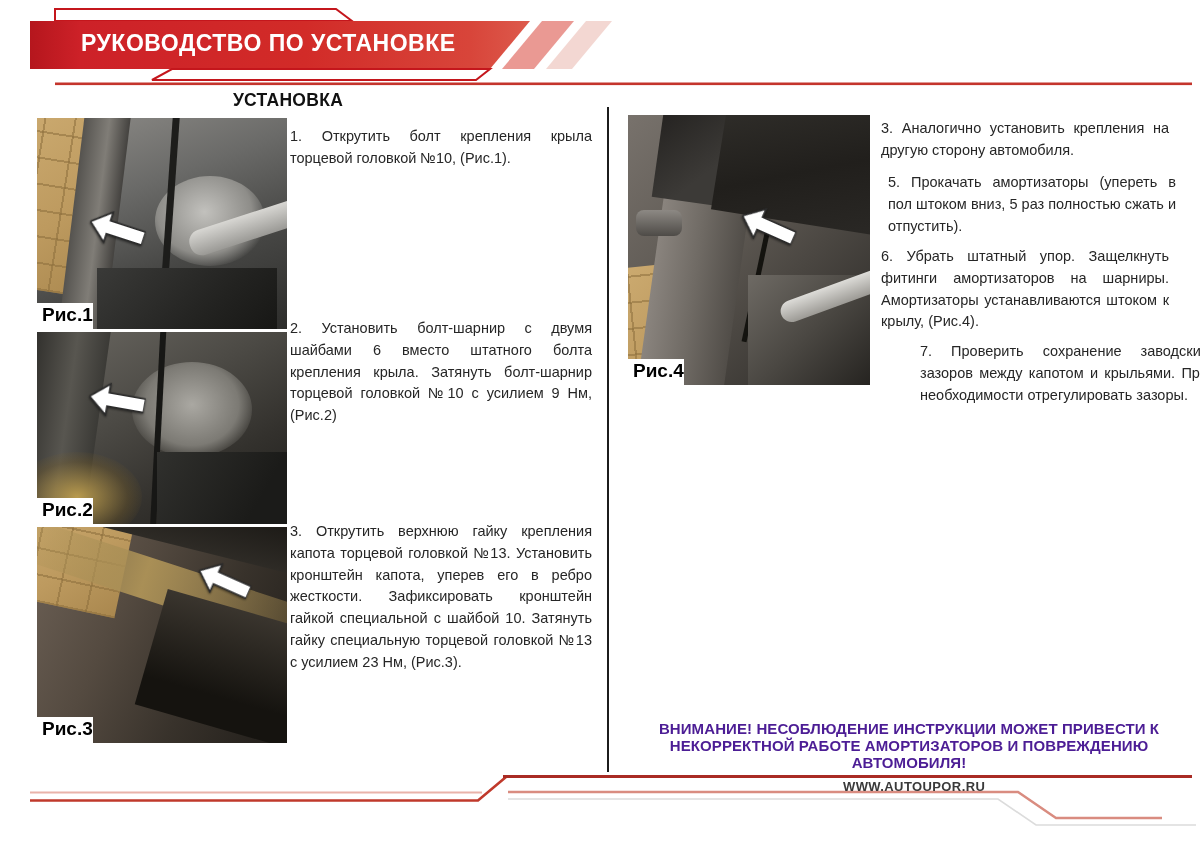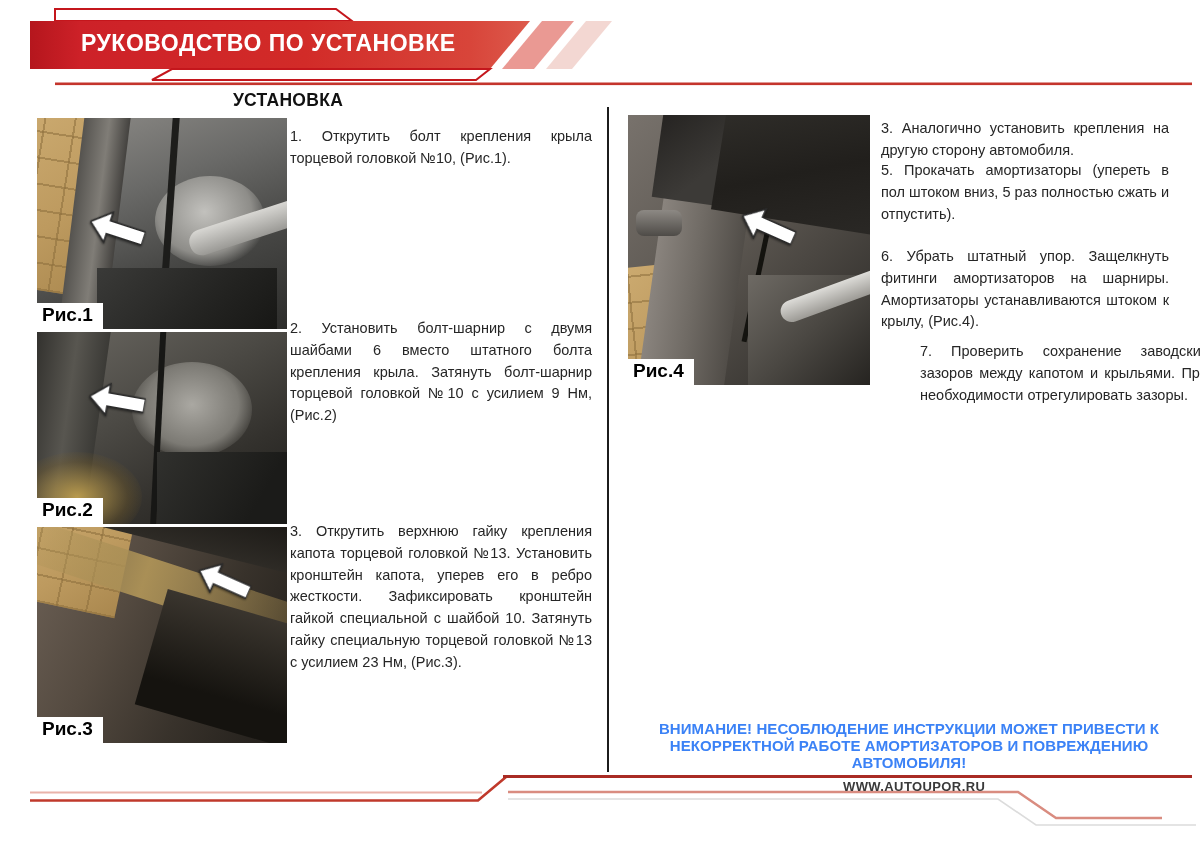--- a/index.html
+++ b/index.html
@@ -18,43 +18,43 @@
     font-size:17.5px;font-weight:bold;color:#111;letter-spacing:.3px;
   }
   
   .divider{position:absolute;left:607px;top:107px;width:2px;height:665px;background:#1c1c1c;}
   .step{
     position:absolute;font-size:14.5px;line-height:1.5;text-align:justify;color:#262626;
   }
   .step.l{left:290px;width:302px;}
   .step.r{left:881px;width:288px;}
   #s1{top:126px;} #s2{top:318px;} #s3{top:521px;}
-  #s4{top:118px;} #s5{top:160px;} #s6{top:246px;} #s7{top:341px;margin-left:39px;}
+  #s4{top:118px;} #s5{top:172px;margin-left:7px;} #s6{top:246px;} #s7{top:341px;margin-left:39px;}
   
   .photo{position:absolute;overflow:hidden;background:#4c4c4c;}
   #ph1{left:37px;top:118px;width:250px;height:211px;}
   #ph2{left:37px;top:332px;width:250px;height:192px;}
   #ph3{left:37px;top:527px;width:250px;height:216px;}
   #ph4{left:628px;top:115px;width:242px;height:270px;}
   .photo .layer{position:absolute;}
   .fig-label{
     position:absolute;left:0;bottom:0;background:#ffffff;color:#000;
-    font-size:19px;font-weight:bold;padding:1px 10px 2px 5px;line-height:1.2;
+    font-size:19px;font-weight:bold;padding:1px 0 2px 5px;line-height:1.2;
   }
   .tiles{
     background:
       repeating-linear-gradient(0deg,rgba(140,110,60,.55) 0 2px,transparent 2px 26px),
       repeating-linear-gradient(90deg,rgba(140,110,60,.55) 0 2px,transparent 2px 30px),
       linear-gradient(135deg,#cfae74,#bd9a5f 60%,#a9874e);
   }
   .arrow{position:absolute;filter:drop-shadow(0 1px 1px rgba(0,0,0,.55));}
   
   .warning{
     position:absolute;left:628px;top:721px;width:562px;text-align:center;
-    color:#3b82f6;font-weight:bold;font-size:15px;line-height:1.12;letter-spacing:.1px;
+    color:#4c1d95;font-weight:bold;font-size:15px;line-height:1.12;letter-spacing:.1px;
   }
   .ftr-svg{position:absolute;left:0;top:768px;}
   .site{
     position:absolute;left:843px;top:779px;width:170px;
     font-size:13px;font-weight:bold;color:#3a3a3a;letter-spacing:.4px;white-space:nowrap;
   }
 </style>
 </head>
 <body>
 

